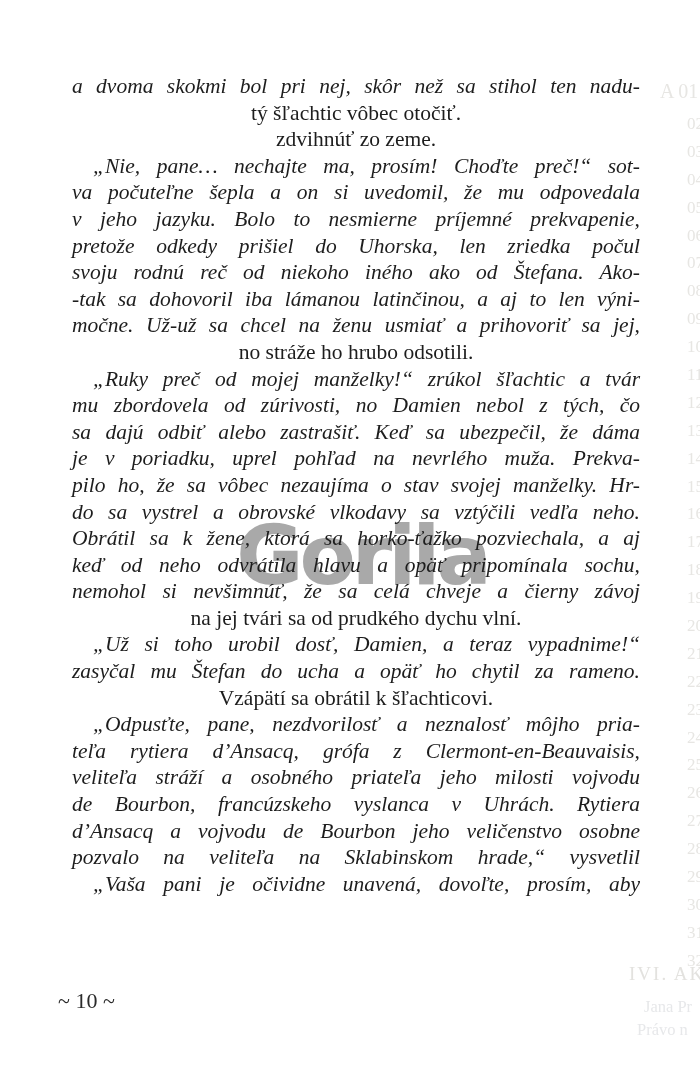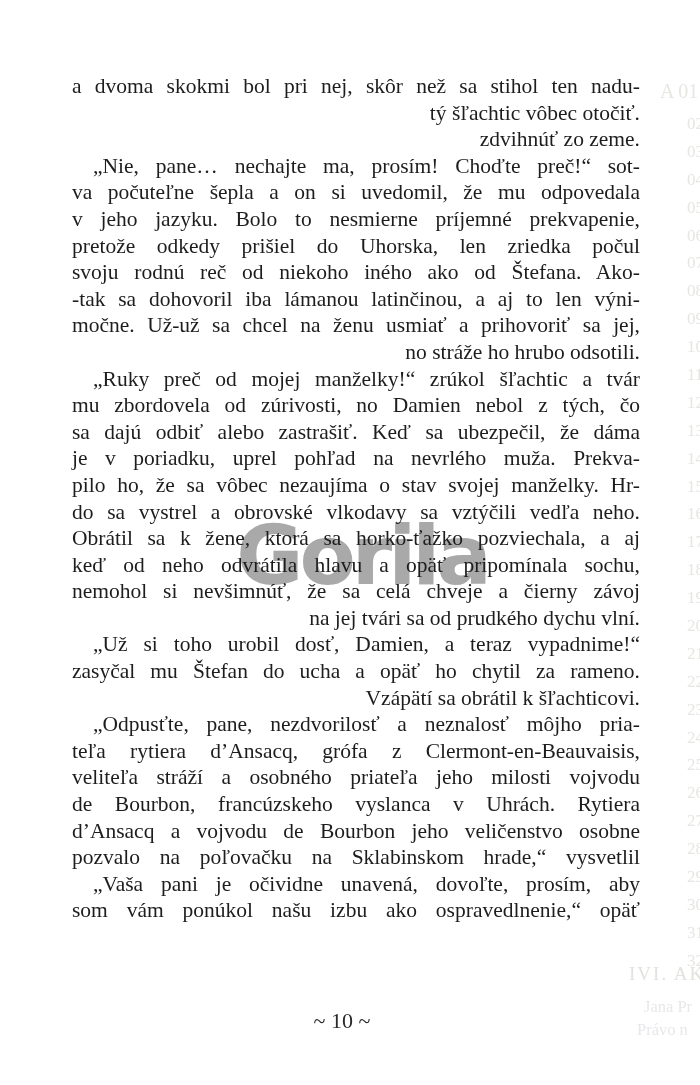--- a/index.html
+++ b/index.html
@@ -38,40 +38,40 @@
     top: 73px;
     width: 568px;
     z-index: 1;
     font-size: 21.5px;
     line-height: 26.6px;
     color: #1d1d1d;
   }
   .body-text .line {
     height: 26.6px;
     white-space: nowrap;
-    text-align: right;
+    text-align: center;
   }
   .body-text .line.j {
     white-space: normal;
     text-align: justify;
     text-align-last: justify;
+    font-style: italic;
   }
   .body-text .line.ind {
     padding-left: 21px;
   }
   .page-number {
     position: absolute;
     left: 58px;
     top: 988px;
     width: 568px;
-    text-align: center;
+    text-align: left;
     font-size: 22px;
     color: #2a2a2a;
     z-index: 1;
-    margin-top: 20px;
   }
   
   .margin-first {
     position: absolute;
     left: 660px;
     top: 80px;
     font-size: 20px;
     color: #e7e6e3;
     white-space: nowrap;
     z-index: 0;
@@ -146,23 +146,22 @@
       <div class="line j">nemohol si nevšimnúť, že sa celá chveje a čierny závoj</div>
       <div class="line">na jej tvári sa od prudkého dychu vlní.</div>
       <div class="line j ind">„Už si toho urobil dosť, Damien, a teraz vypadnime!“</div>
       <div class="line j">zasyčal mu Štefan do ucha a opäť ho chytil za rameno.</div>
       <div class="line">Vzápätí sa obrátil k šľachticovi.</div>
       <div class="line j ind">„Odpusťte, pane, nezdvorilosť a neznalosť môjho pria-</div>
       <div class="line j">teľa rytiera d’Ansacq, grófa z Clermont-en-Beauvaisis,</div>
       <div class="line j">veliteľa stráží a osobného priateľa jeho milosti vojvodu</div>
       <div class="line j">de Bourbon, francúzskeho vyslanca v Uhrách. Rytiera</div>
       <div class="line j">d’Ansacq a vojvodu de Bourbon jeho veličenstvo osobne</div>
-      <div class="line j">pozvalo na poľovačku na Sklabinskom hrade,“ vysvetlil</div>
+      <div class="line j">pozvalo na veliteľa na Sklabinskom hrade,“ vysvetlil</div>
       <div class="line j ind">„Vaša pani je očividne unavená, dovoľte, prosím, aby</div>
-      <div class="line j">som vám ponúkol našu izbu ako ospravedlnenie,“ opäť</div>
     </div>
 
   <div class="page-number">~ 10 ~</div>
 
   <div class="margin-first">A 01</div>
 
   <div class="margin-col" id="margin-col">
       <div>02</div>
       <div>03</div>
       <div>04</div>

